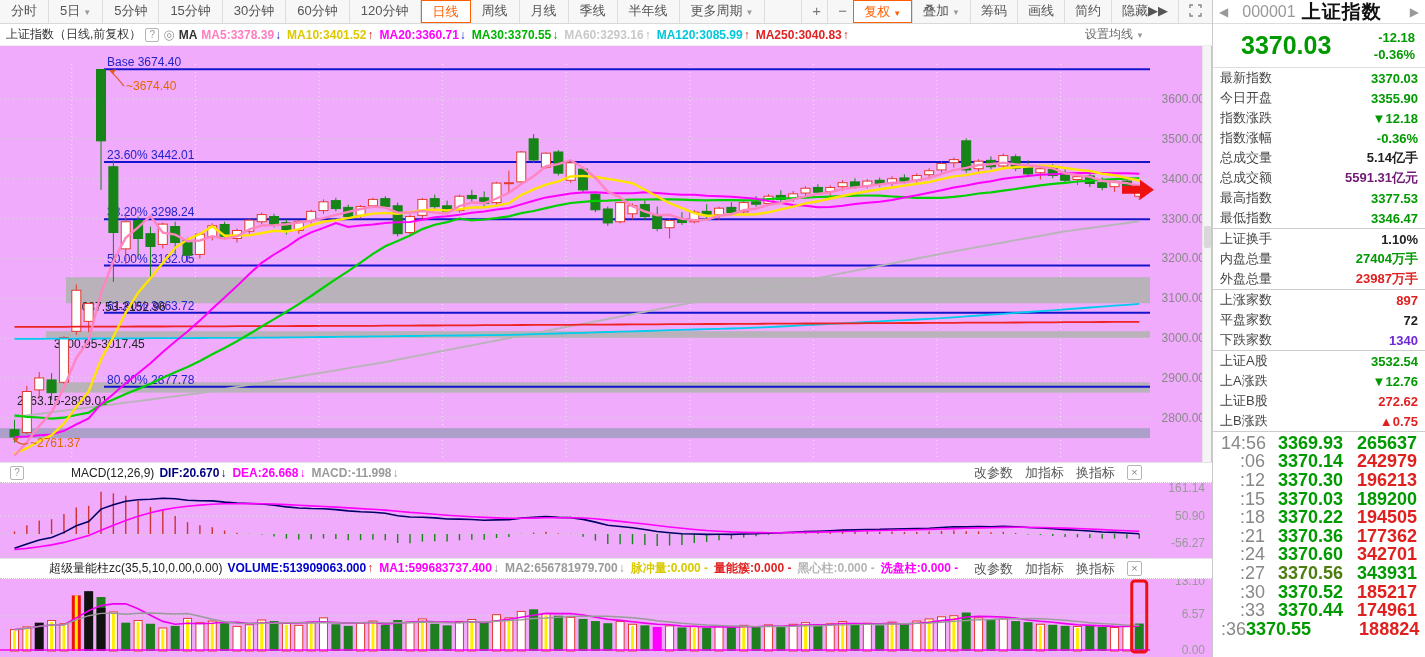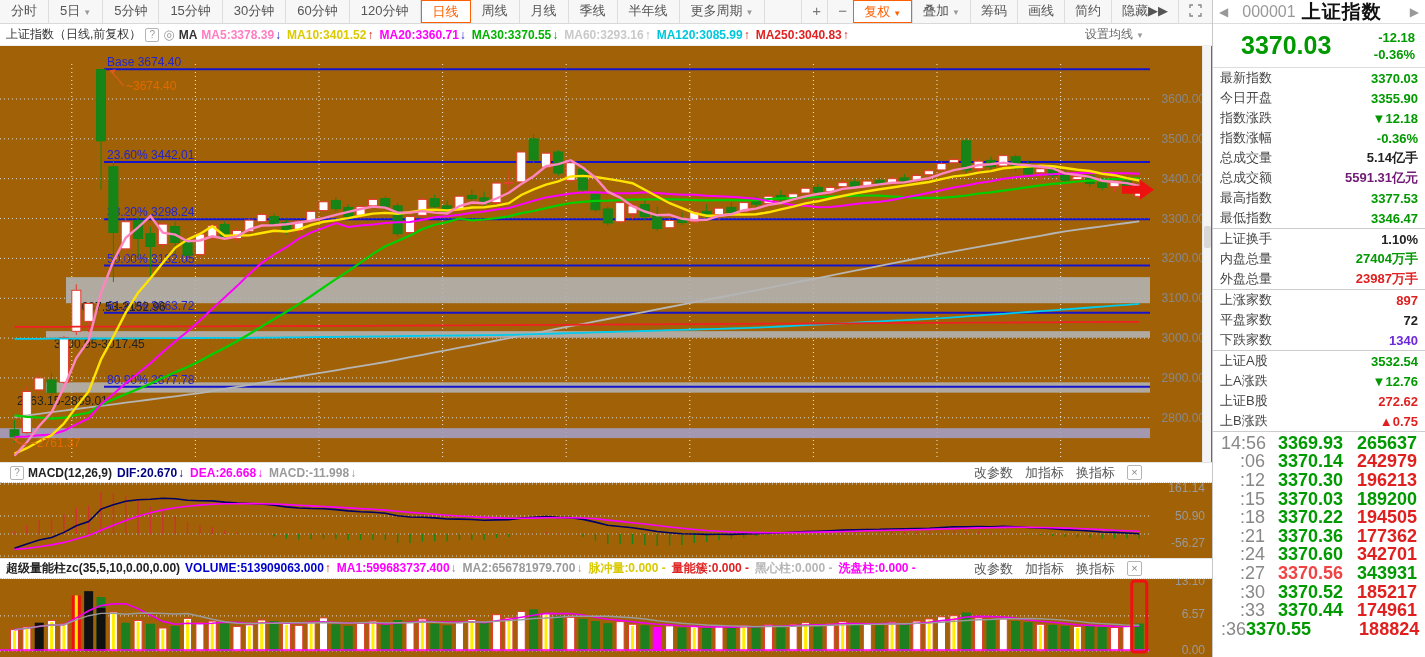--- a/index.html
+++ b/index.html
@@ -1,19 +1,19 @@
 <!DOCTYPE html>
 <html><head>
 <meta charset="utf-8">
 <style>
   * { box-sizing: border-box; margin:0; padding:0; }
   html,body { width:1425px; height:657px; overflow:hidden; background:#fff;
     font-family:"Liberation Sans","DejaVu Sans",sans-serif; }
   #app { display:flex; width:1425px; height:657px; }
-  #chartcol { width:1213px; height:657px; position:relative; border-right:1px solid #c9c9c9; background:#a16207; }
+  #chartcol { width:1213px; height:657px; position:relative; border-right:1px solid #c9c9c9; background:#f0abfc; }
 
   
   #toolbar { height:24px; background:#f7f7f7; border-bottom:1px solid #d9d9d9; display:flex; align-items:stretch; font-size:13px; color:#555; }
   .tab { padding:0 11px; line-height:22px; border-right:1px solid #ddd; cursor:pointer; white-space:nowrap; background:#f7f7f7;}
   .tab .dd { font-size:8px; color:#999; margin-left:3px; }
   .tab.active { background:#fff; border:1px solid #ff5f00; color:#ff5f00; line-height:21px; }
   .tab.orangebox { background:#fff; border:1px solid #ff5f00; color:#ff5f00; line-height:21px; }
   .tab.orangebox .dd { color:#ff5f00; }
   #tb-right { margin-left:auto; display:flex; align-items:stretch; }
   .tbtn { padding:0 10px; line-height:22px; border-left:1px solid #ddd; cursor:pointer; white-space:nowrap; background:#f7f7f7; }
@@ -28,21 +28,21 @@
   .ma-prefix { font-weight:bold; color:#333; margin-right:4px; }
   .ma-item { margin-right:6px; font-weight:bold; }
   .ma-item .arr { margin-left:1px; }
   #ma-settings { position:absolute; right:68px; color:#666; cursor:pointer; }
   #ma-settings .dd { font-size:8px; color:#999; margin-left:3px; }
 
   svg { display:block; }
 
   
   .panel-header { height:21px; display:flex; align-items:center; font-size:12px; padding-left:6px; border-top:1px solid #e4e4e4; border-bottom:1px dotted #c8c8c8; background:#fff; position:relative; white-space:nowrap; }
-  .ph-prefix { color:#222; font-weight:bold; margin-right:5px; }
+  .ph-prefix { color:#222; font-weight:normal; margin-right:5px;margin-left:43px; }
   .ph-actions { position:absolute; right:70px; display:flex; align-items:center; color:#555; font-size:13px; }
   .ph-actions span { margin-left:12px; cursor:pointer; }
   .closebox { display:inline-block; width:15px; height:15px; line-height:13px; text-align:center; border:1px solid #b5b5b5; border-radius:2px; color:#888; font-size:11px; margin-left:12px; cursor:pointer; }
 
   
   #vscroll { position:absolute; right:1px; top:46px; width:9px; height:416px; background:#f4f4f4; border-left:1px solid #e5e5e5; }
   #vscroll .thumb { position:absolute; top:180px; left:1px; width:7px; height:22px; background:#d8d8d8; border-radius:2px; }
 
   
   #sidebar { width:212px; height:657px; background:#fff; font-size:13px; display:flex; flex-direction:column; }
@@ -750,21 +750,21 @@
           <span class="tp" style="color: rgb(0, 153, 0);">3370.36</span>
           <span class="tv" style="color: rgb(224, 31, 31);">177362</span>
         </div>
         <div class="trow">
           <span class="tt">:24</span>
           <span class="tp" style="color: rgb(0, 153, 0);">3370.60</span>
           <span class="tv" style="color: rgb(224, 31, 31);">342701</span>
         </div>
         <div class="trow">
           <span class="tt">:27</span>
-          <span class="tp" style="color: #ef4444;">3370.56</span>
+          <span class="tp" style="color: #4d7c0f;">3370.56</span>
           <span class="tv" style="color: rgb(0, 153, 0);">343931</span>
         </div>
         <div class="trow">
           <span class="tt">:30</span>
           <span class="tp" style="color: rgb(0, 153, 0);">3370.52</span>
           <span class="tv" style="color: rgb(224, 31, 31);">185217</span>
         </div>
         <div class="trow">
           <span class="tt">:33</span>
           <span class="tp" style="color: rgb(0, 153, 0);">3370.44</span>

